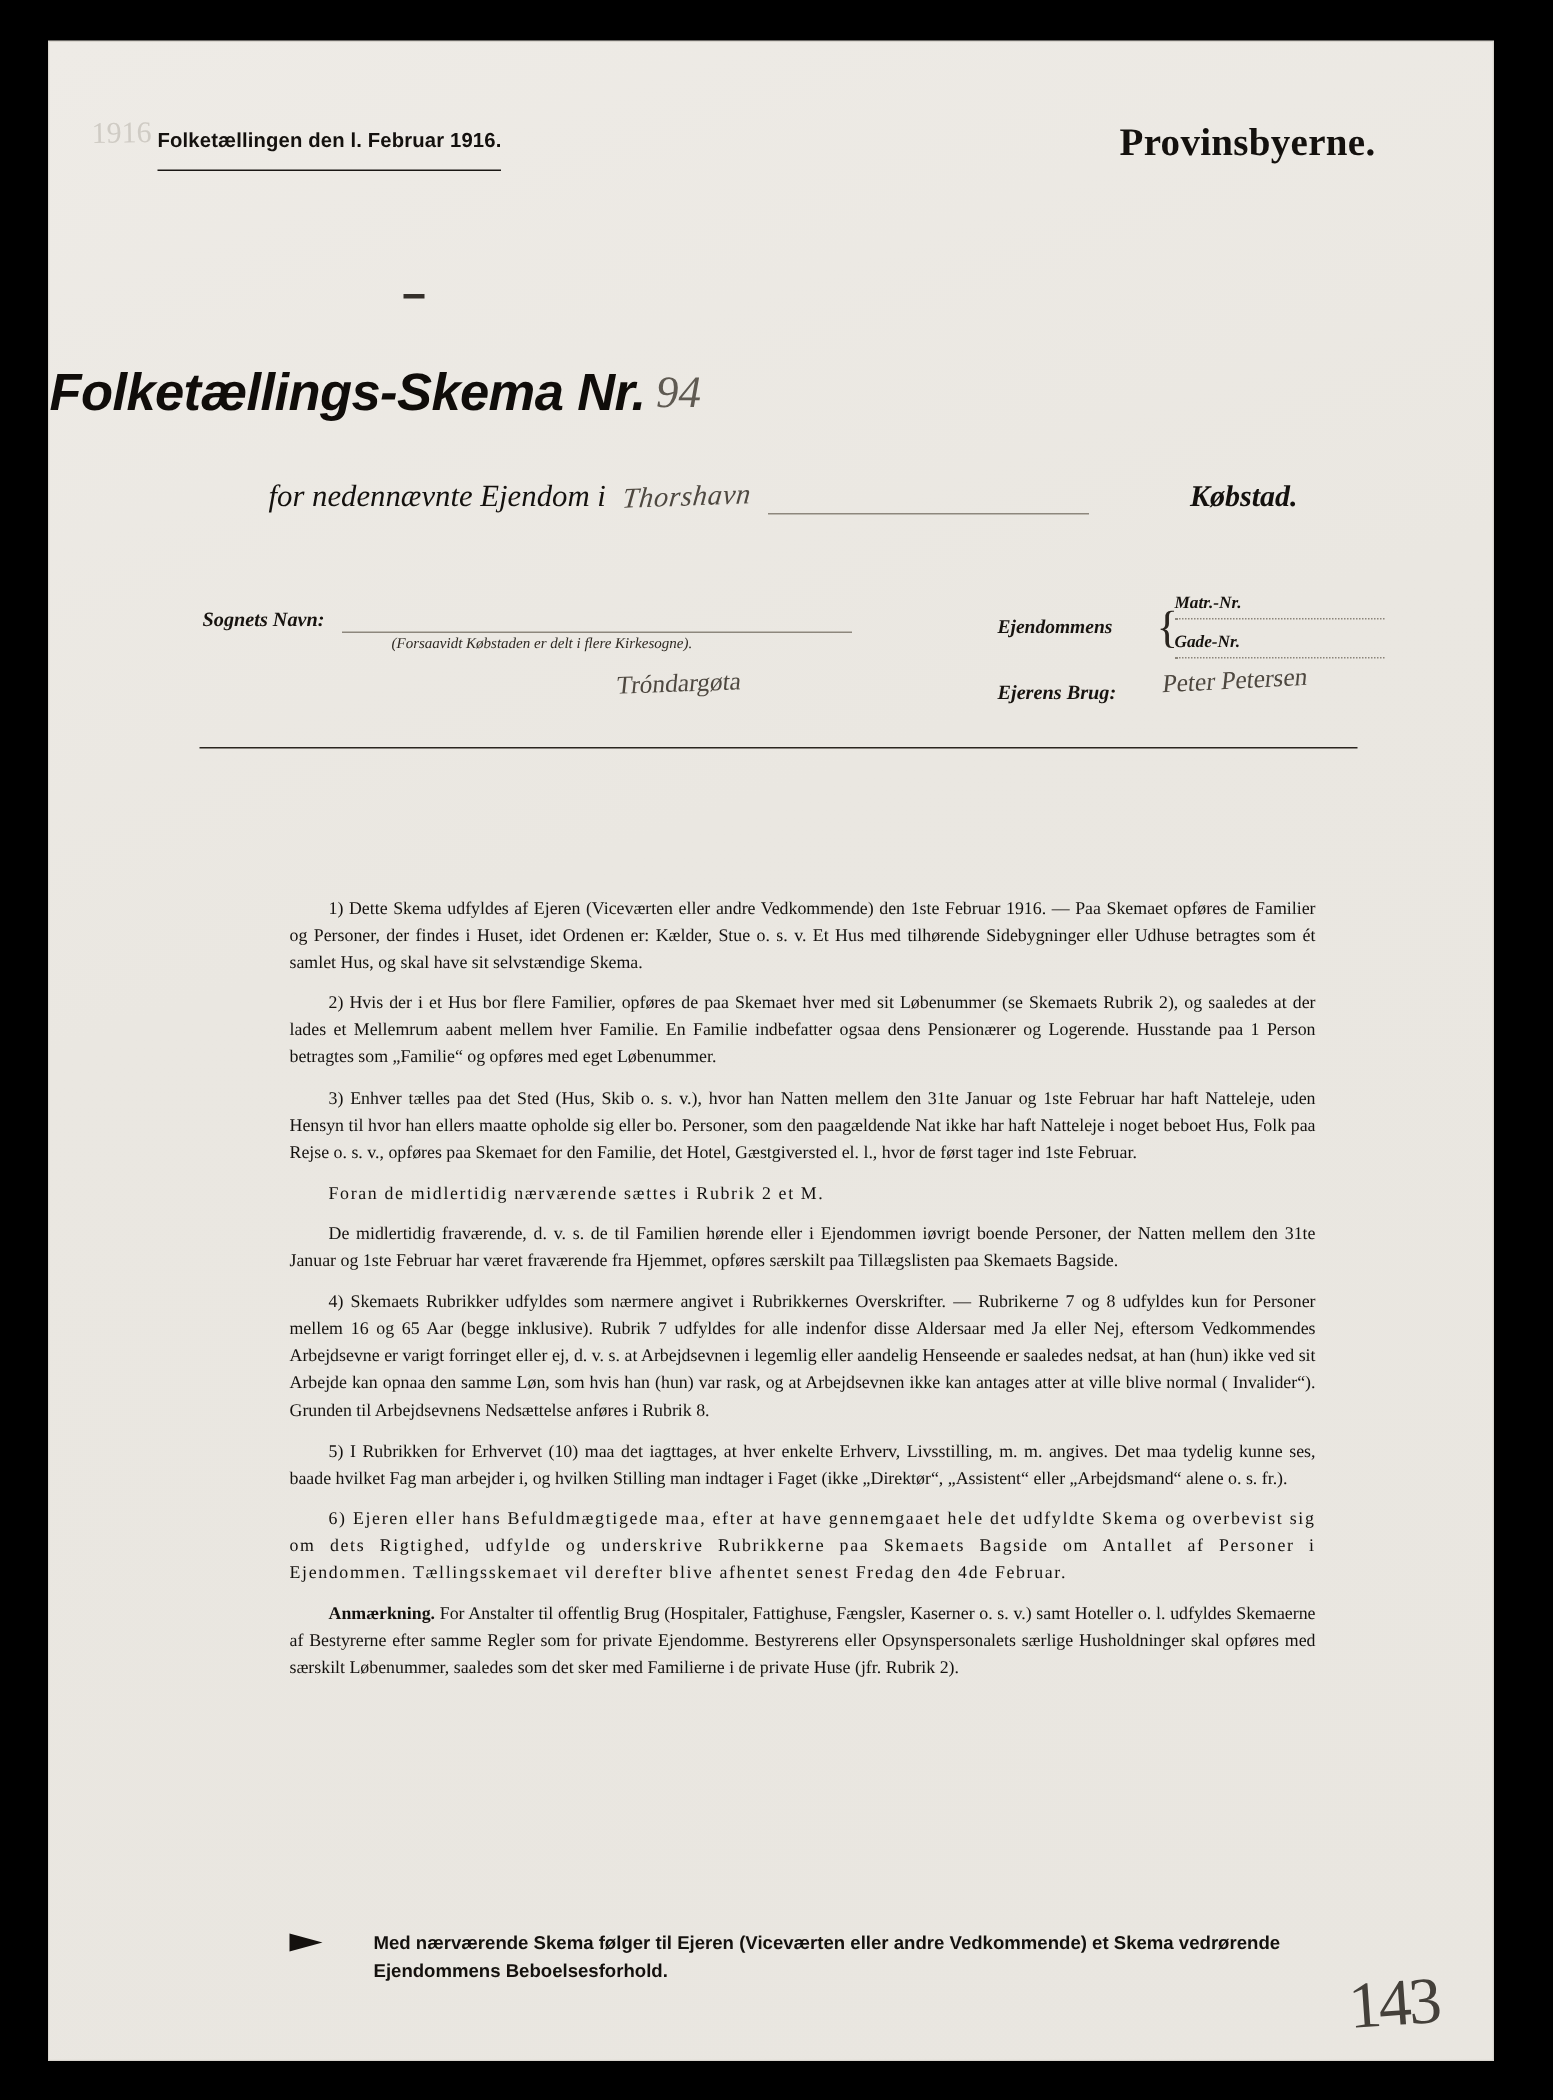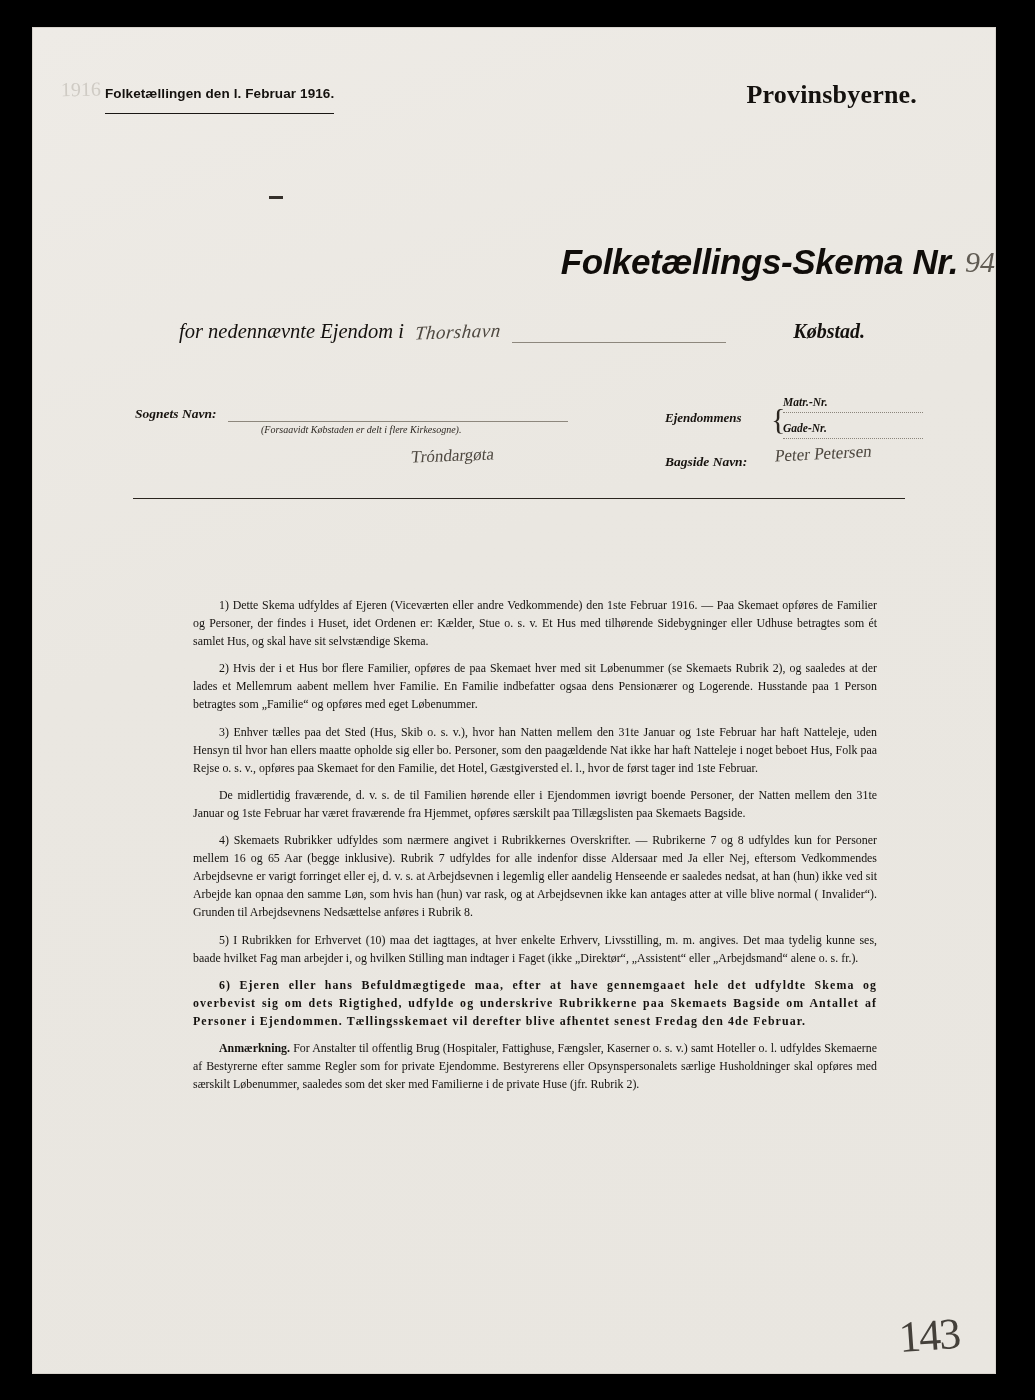--- a/index.html
+++ b/index.html
@@ -71,21 +71,21 @@
     width: 14px;
     height: 3px;
     background: #35302b;
   }
 
   
   .title-row {
     position: absolute;
     left: 0; right: 0;
     top: 214px;
-    text-align: right;
+    text-align: left;
   }
   .title {
     display: inline-block;
     font-family: "Liberation Sans", sans-serif;
     font-style: italic;
     font-weight: bold;
     font-size: 35px;
     color: #100d0a;
     letter-spacing: -0.4px;
   }
@@ -250,21 +250,21 @@
     font-size: 11.9px;
     line-height: 1.52;
     color: #14110e;
     text-align: justify;
   }
   .body p {
     margin: 0 0 9px 0;
   }
   .body p.ind { text-indent: 26px; }
   .sp { letter-spacing: 1.1px; }
-  .spb { letter-spacing: 1.1px; font-weight: bold; }
+  .spb { letter-spacing: 1.1px; font-weight: normal; }
   .note-title { font-weight: bold; }
 
   .footer {
     position: absolute;
     left: 160px;
     right: 118px;
     top: 1258px;
     font-family: "Liberation Sans", sans-serif;
     font-weight: bold;
     font-size: 12.4px;
@@ -332,37 +332,42 @@
 
       <div class="ejd">
         <div class="ejd-label">Ejendommens</div>
         <div class="ejd-brace">{</div>
         <div class="ejd-lines">
           <div>Matr.-Nr.</div>
           <div>Gade-Nr.</div>
         </div>
       </div>
 
-      <div class="owner-label">Bagside Navn:</div>
+      <div class="owner-label">Ejerens Brug:</div>
       <div class="owner-hand">Peter Petersen</div>
     </div>
 
     <div class="hr-main"></div>
 
 
     <div class="body">
       <p class="ind">1) Dette Skema udfyldes af Ejeren (Viceværten eller andre Vedkommende) den 1ste Februar 1916. — Paa Skemaet opføres de Familier og Personer, der findes i Huset, idet Ordenen er: Kælder, Stue o. s. v. Et Hus med tilhørende Sidebygninger eller Udhuse betragtes som ét samlet Hus, og skal have sit selvstændige Skema.</p>
       <p class="ind">2) Hvis der i et Hus bor flere Familier, opføres de paa Skemaet hver med sit Løbenummer (se Skemaets Rubrik 2), og saaledes at der lades et Mellemrum aabent mellem hver Familie. En Familie indbefatter ogsaa dens Pensionærer og Logerende. Husstande paa 1 Person betragtes som „Familie“ og opføres med eget Løbenummer.</p>
       <p class="ind">3) Enhver tælles paa det Sted (Hus, Skib o. s. v.), hvor han Natten mellem den 31te Januar og 1ste Februar har haft Natteleje, uden Hensyn til hvor han ellers maatte opholde sig eller bo. Personer, som den paagældende Nat ikke har haft Natteleje i noget beboet Hus, Folk paa Rejse o. s. v., opføres paa Skemaet for den Familie, det Hotel, Gæstgiversted el. l., hvor de først tager ind 1ste Februar.</p>
+      <p class="ind sp">Foran de midlertidig nærværende sættes i Rubrik 2 et M.</p>
       <p class="ind">De midlertidig fraværende, d. v. s. de til Familien hørende eller i Ejendommen iøvrigt boende Personer, der Natten mellem den 31te Januar og 1ste Februar har været fraværende fra Hjemmet, opføres særskilt paa Tillægslisten paa Skemaets Bagside.</p>
       <p class="ind">4) Skemaets Rubrikker udfyldes som nærmere angivet i Rubrikkernes Overskrifter. — Rubrikerne 7 og 8 udfyldes kun for Personer mellem 16 og 65 Aar (begge inklusive). Rubrik 7 udfyldes for alle indenfor disse Aldersaar med Ja eller Nej, eftersom Vedkommendes Arbejdsevne er varigt forringet eller ej, d. v. s. at Arbejdsevnen i legemlig eller aandelig Henseende er saaledes nedsat, at han (hun) ikke ved sit Arbejde kan opnaa den samme Løn, som hvis han (hun) var rask, og at Arbejdsevnen ikke kan antages atter at ville blive normal ( Invalider“). Grunden til Arbejdsevnens Nedsættelse anføres i Rubrik 8.</p>
       <p class="ind">5) I Rubrikken for Erhvervet (10) maa det iagttages, at hver enkelte Erhverv, Livsstilling, m. m. angives. Det maa tydelig kunne ses, baade hvilket Fag man arbejder i, og hvilken Stilling man indtager i Faget (ikke „Direktør“, „Assistent“ eller „Arbejdsmand“ alene o. s. fr.).</p>
       <p class="ind spb">6) Ejeren eller hans Befuldmægtigede maa, efter at have gennemgaaet hele det udfyldte Skema og overbevist sig om dets Rigtighed, udfylde og underskrive Rubrikkerne paa Skemaets Bagside om Antallet af Personer i Ejendommen. Tællingsskemaet vil derefter blive afhentet senest Fredag den 4de Februar.</p>
       <p class="ind">
         <span class="note-title">Anmærkning.</span>
         <span>For Anstalter til offentlig Brug (Hospitaler, Fattighuse, Fængsler, Kaserner o. s. v.) samt Hoteller o. l. udfyldes Skemaerne af Bestyrerne efter samme Regler som for private Ejendomme. Bestyrerens eller Opsynspersonalets særlige Husholdninger skal opføres med særskilt Løbenummer, saaledes som det sker med Familierne i de private Huse (jfr. Rubrik 2).</span>
       </p>
     </div>
 
+    <div class="footer">
+      <span class="pointer"></span>
+      <span class="footer-text">Med nærværende Skema følger til Ejeren (Viceværten eller andre Vedkommende) et Skema vedrørende Ejendommens Beboelsesforhold.</span>
+    </div>
 
     <div class="pagenum">143</div>
   </div>
 </div>
 
 </body></html>

